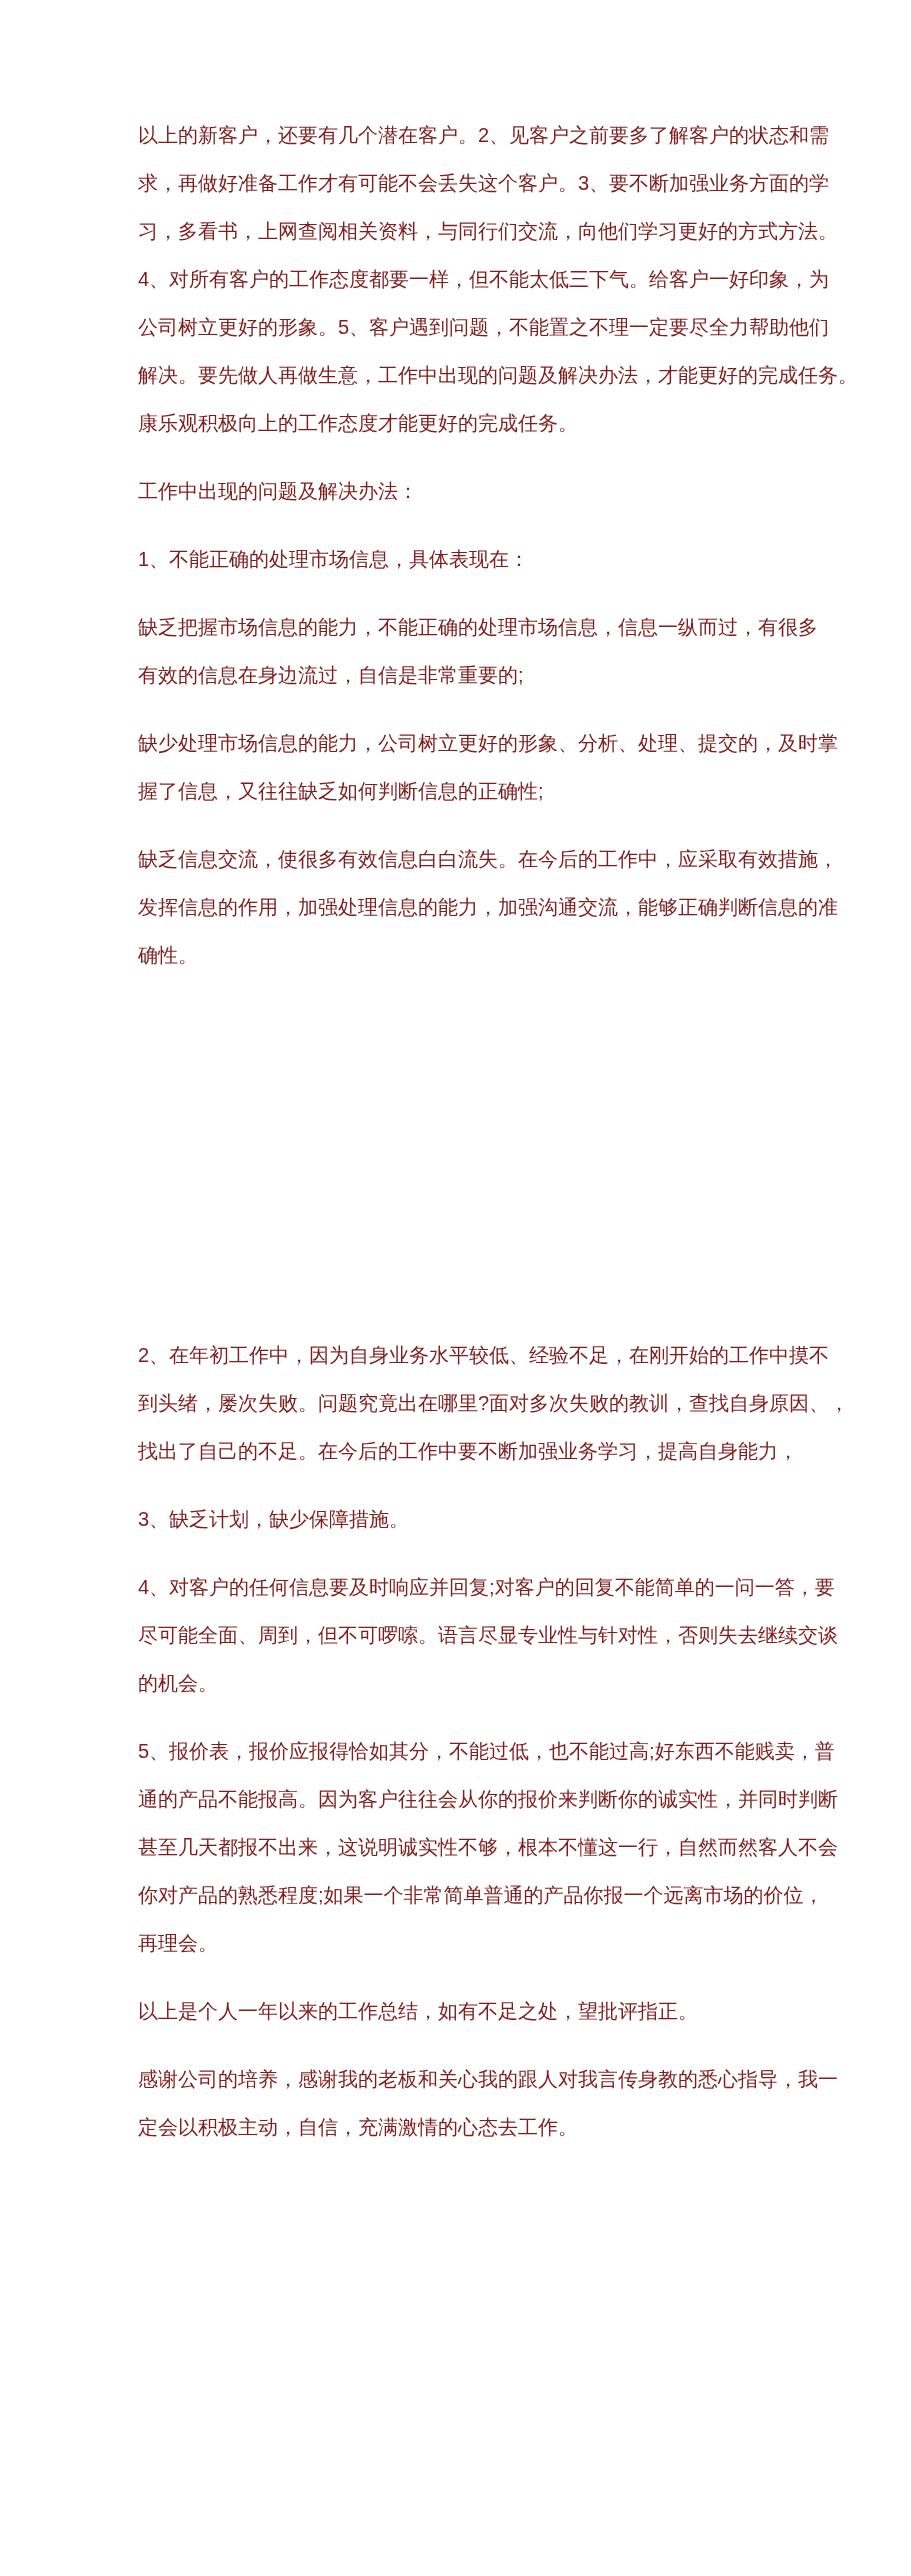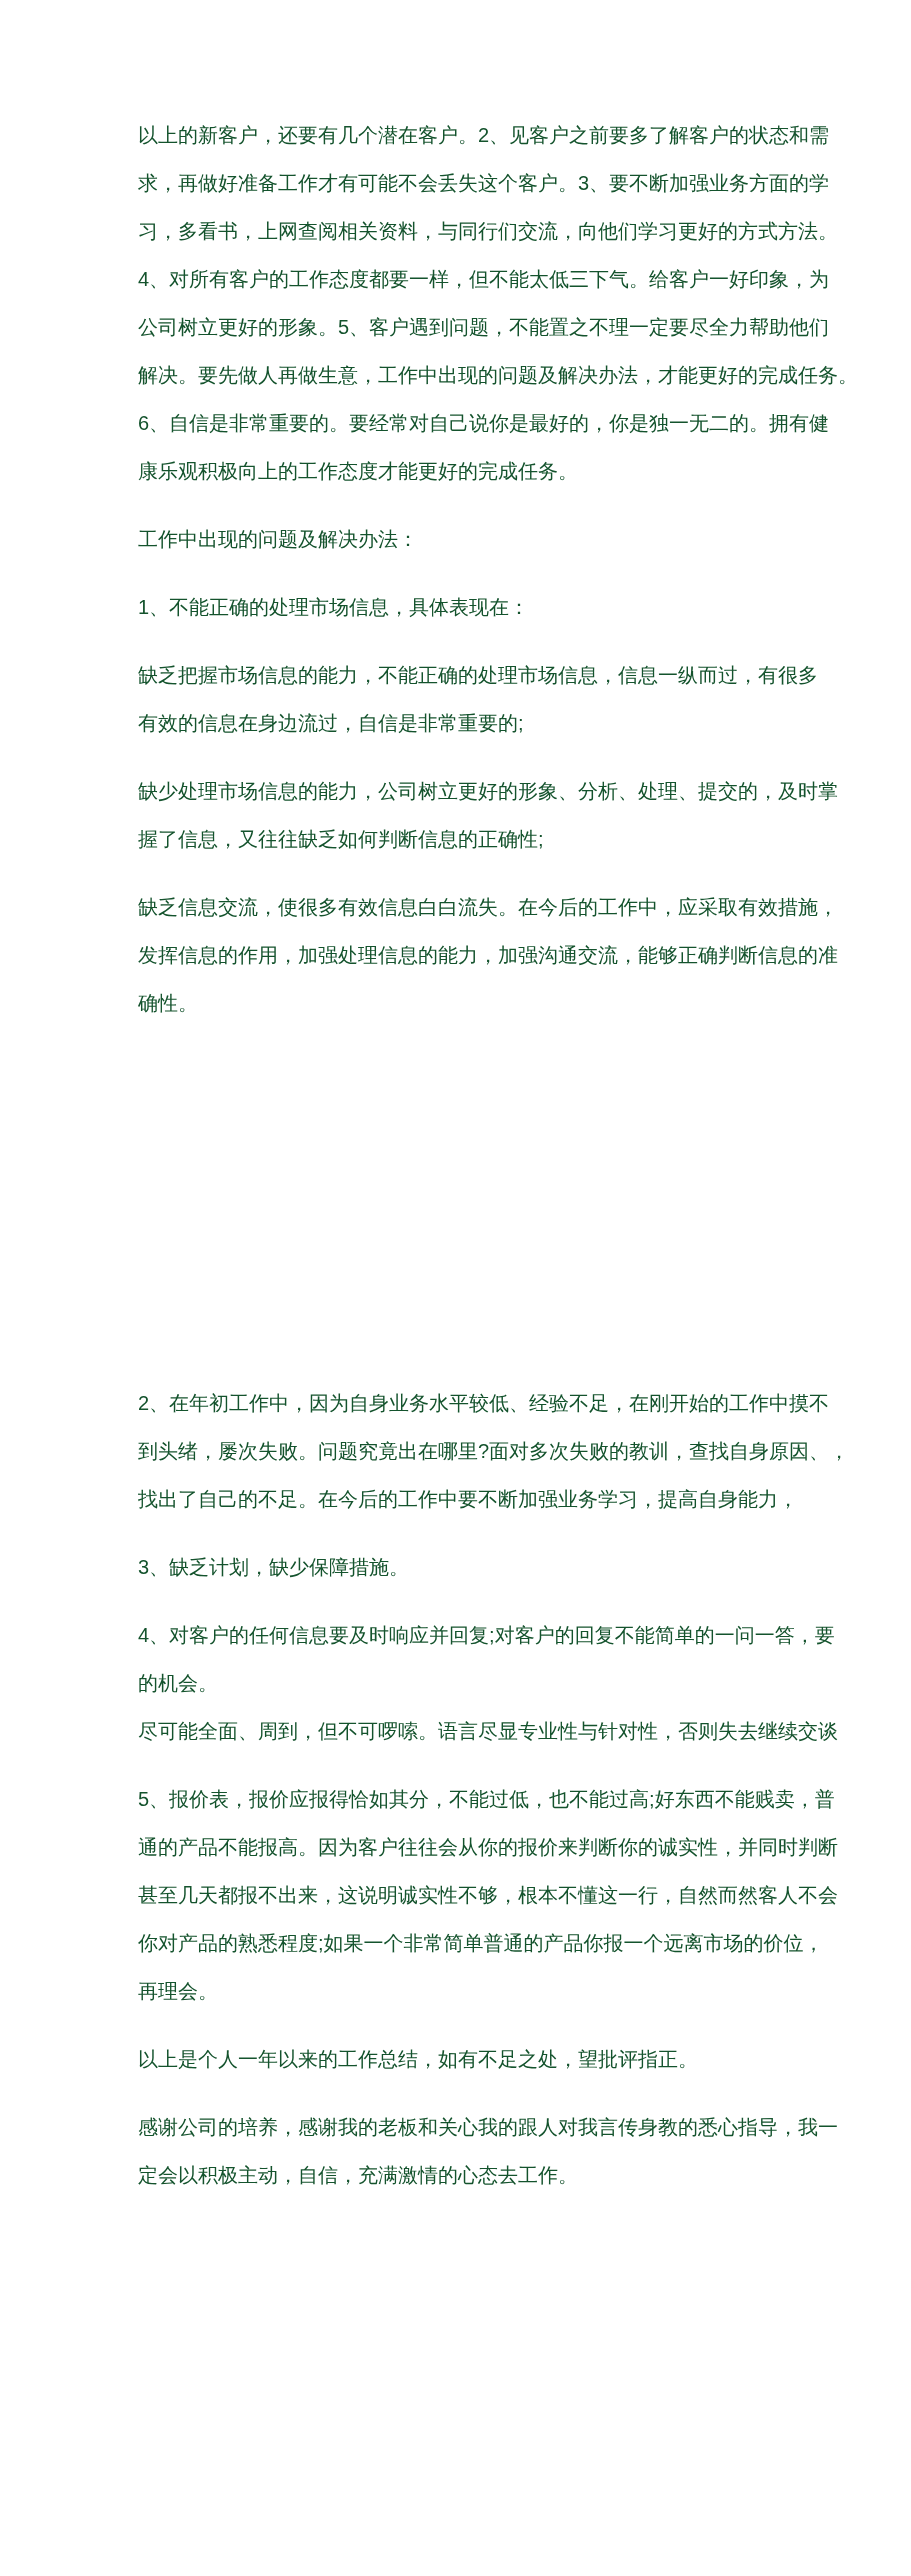--- a/index.html
+++ b/index.html
@@ -24,38 +24,37 @@
   }
   .para.gap-before {
     margin-top: 352px;
   }
   .line {
     font-family: "Liberation Sans", "DejaVu Sans", sans-serif;
     font-size: 20px;
     font-weight: 400;
     line-height: 48px;
     height: 48px;
-    color: #14532d;
+    color: #7f1d1d;
     white-space: nowrap;
     letter-spacing: 0;
   }
 </style>
 </head>
 <body>
 
 <div class="content">
 
   <div class="para">
     <div class="line">以上的新客户，还要有几个潜在客户。2、见客户之前要多了解客户的状态和需</div>
     <div class="line">求，再做好准备工作才有可能不会丢失这个客户。3、要不断加强业务方面的学</div>
     <div class="line">习，多看书，上网查阅相关资料，与同行们交流，向他们学习更好的方式方法。</div>
     <div class="line">4、对所有客户的工作态度都要一样，但不能太低三下气。给客户一好印象，为</div>
     <div class="line">公司树立更好的形象。5、客户遇到问题，不能置之不理一定要尽全力帮助他们</div>
     <div class="line">解决。要先做人再做生意，工作中出现的问题及解决办法，才能更好的完成任务。</div>
-    <div class="line">6、自信是非常重要的。要经常对自己说你是最好的，你是独一无二的。拥有健</div>
     <div class="line">康乐观积极向上的工作态度才能更好的完成任务。</div>
   </div>
 
   <div class="para">
     <div class="line">工作中出现的问题及解决办法：</div>
   </div>
 
   <div class="para">
     <div class="line">1、不能正确的处理市场信息，具体表现在：</div>
   </div>
@@ -81,22 +80,22 @@
     <div class="line">到头绪，屡次失败。问题究竟出在哪里?面对多次失败的教训，查找自身原因、，</div>
     <div class="line">找出了自己的不足。在今后的工作中要不断加强业务学习，提高自身能力，</div>
   </div>
 
   <div class="para">
     <div class="line">3、缺乏计划，缺少保障措施。</div>
   </div>
 
   <div class="para">
     <div class="line">4、对客户的任何信息要及时响应并回复;对客户的回复不能简单的一问一答，要</div>
+    <div class="line">尽可能全面、周到，但不可啰嗦。语言尽显专业性与针对性，否则失去继续交谈</div>
     <div class="line">的机会。</div>
-    <div class="line">尽可能全面、周到，但不可啰嗦。语言尽显专业性与针对性，否则失去继续交谈</div>
   </div>
 
   <div class="para">
     <div class="line">5、报价表，报价应报得恰如其分，不能过低，也不能过高;好东西不能贱卖，普</div>
     <div class="line">通的产品不能报高。因为客户往往会从你的报价来判断你的诚实性，并同时判断</div>
     <div class="line">甚至几天都报不出来，这说明诚实性不够，根本不懂这一行，自然而然客人不会</div>
     <div class="line">你对产品的熟悉程度;如果一个非常简单普通的产品你报一个远离市场的价位，</div>
     <div class="line">再理会。</div>
   </div>
 

